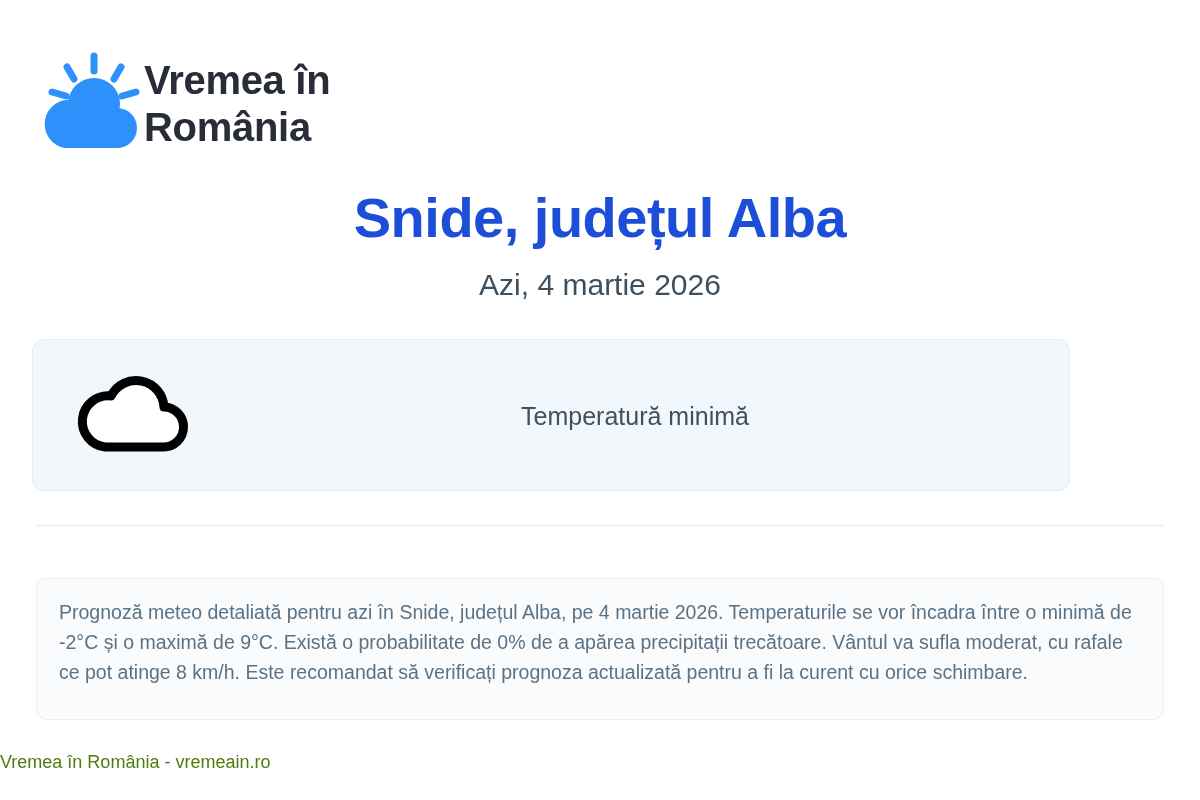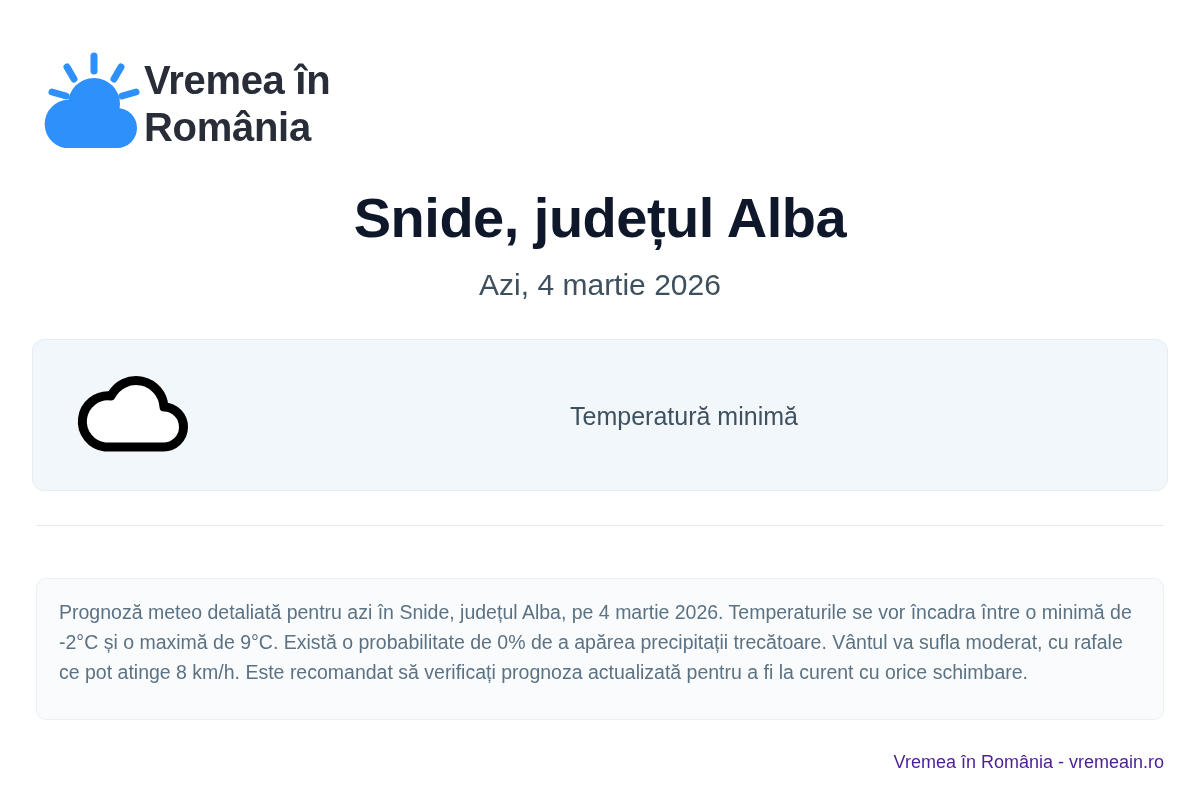--- a/index.html
+++ b/index.html
@@ -44,41 +44,41 @@
   
   .page-title {
     position: absolute;
     left: 0;
     top: 182px;
     width: 1200px;
     text-align: center;
     font-size: 56px;
     line-height: 72px;
     font-weight: 700;
-    color: #0f172a;
+    color: #1d4ed8;
     letter-spacing: -0.5px;
   }
   .page-subtitle {
     position: absolute;
     left: 0;
     top: 265px;
     width: 1200px;
     text-align: center;
     font-size: 30px;
     line-height: 40px;
     font-weight: 400;
     color: #3e505e;
   }
 
   
   .cards {
     position: absolute;
     left: 32px;
     top: 339px;
-    width: 1136px;
+    width: 1038px;
     display: flex;
     justify-content: flex-end;
     gap: 54px;
   }
   .temp-card {
     flex: 1 1 0;
     height: 152px;
     background: #f2f7fc;
     border: 1px solid #e4ecf4;
     border-radius: 12px;
@@ -162,24 +162,23 @@
     color: #5b7284;
     font-weight: 400;
   }
 
   
   .footer {
     position: absolute;
     left: 0;
     top: 750px;
     width: 1164px;
-    text-align: right;
     font-size: 18px;
     line-height: 24px;
-    color: #4c1d95;
+    color: #4d7c0f;
   }
 </style>
 </head>
 <body>
 
 <div class="page">
 
   <div class="brand">
     <svg class="brand-logo" viewBox="0 0 108 104">
       <g stroke="#2e90fa" stroke-width="7" stroke-linecap="round">

